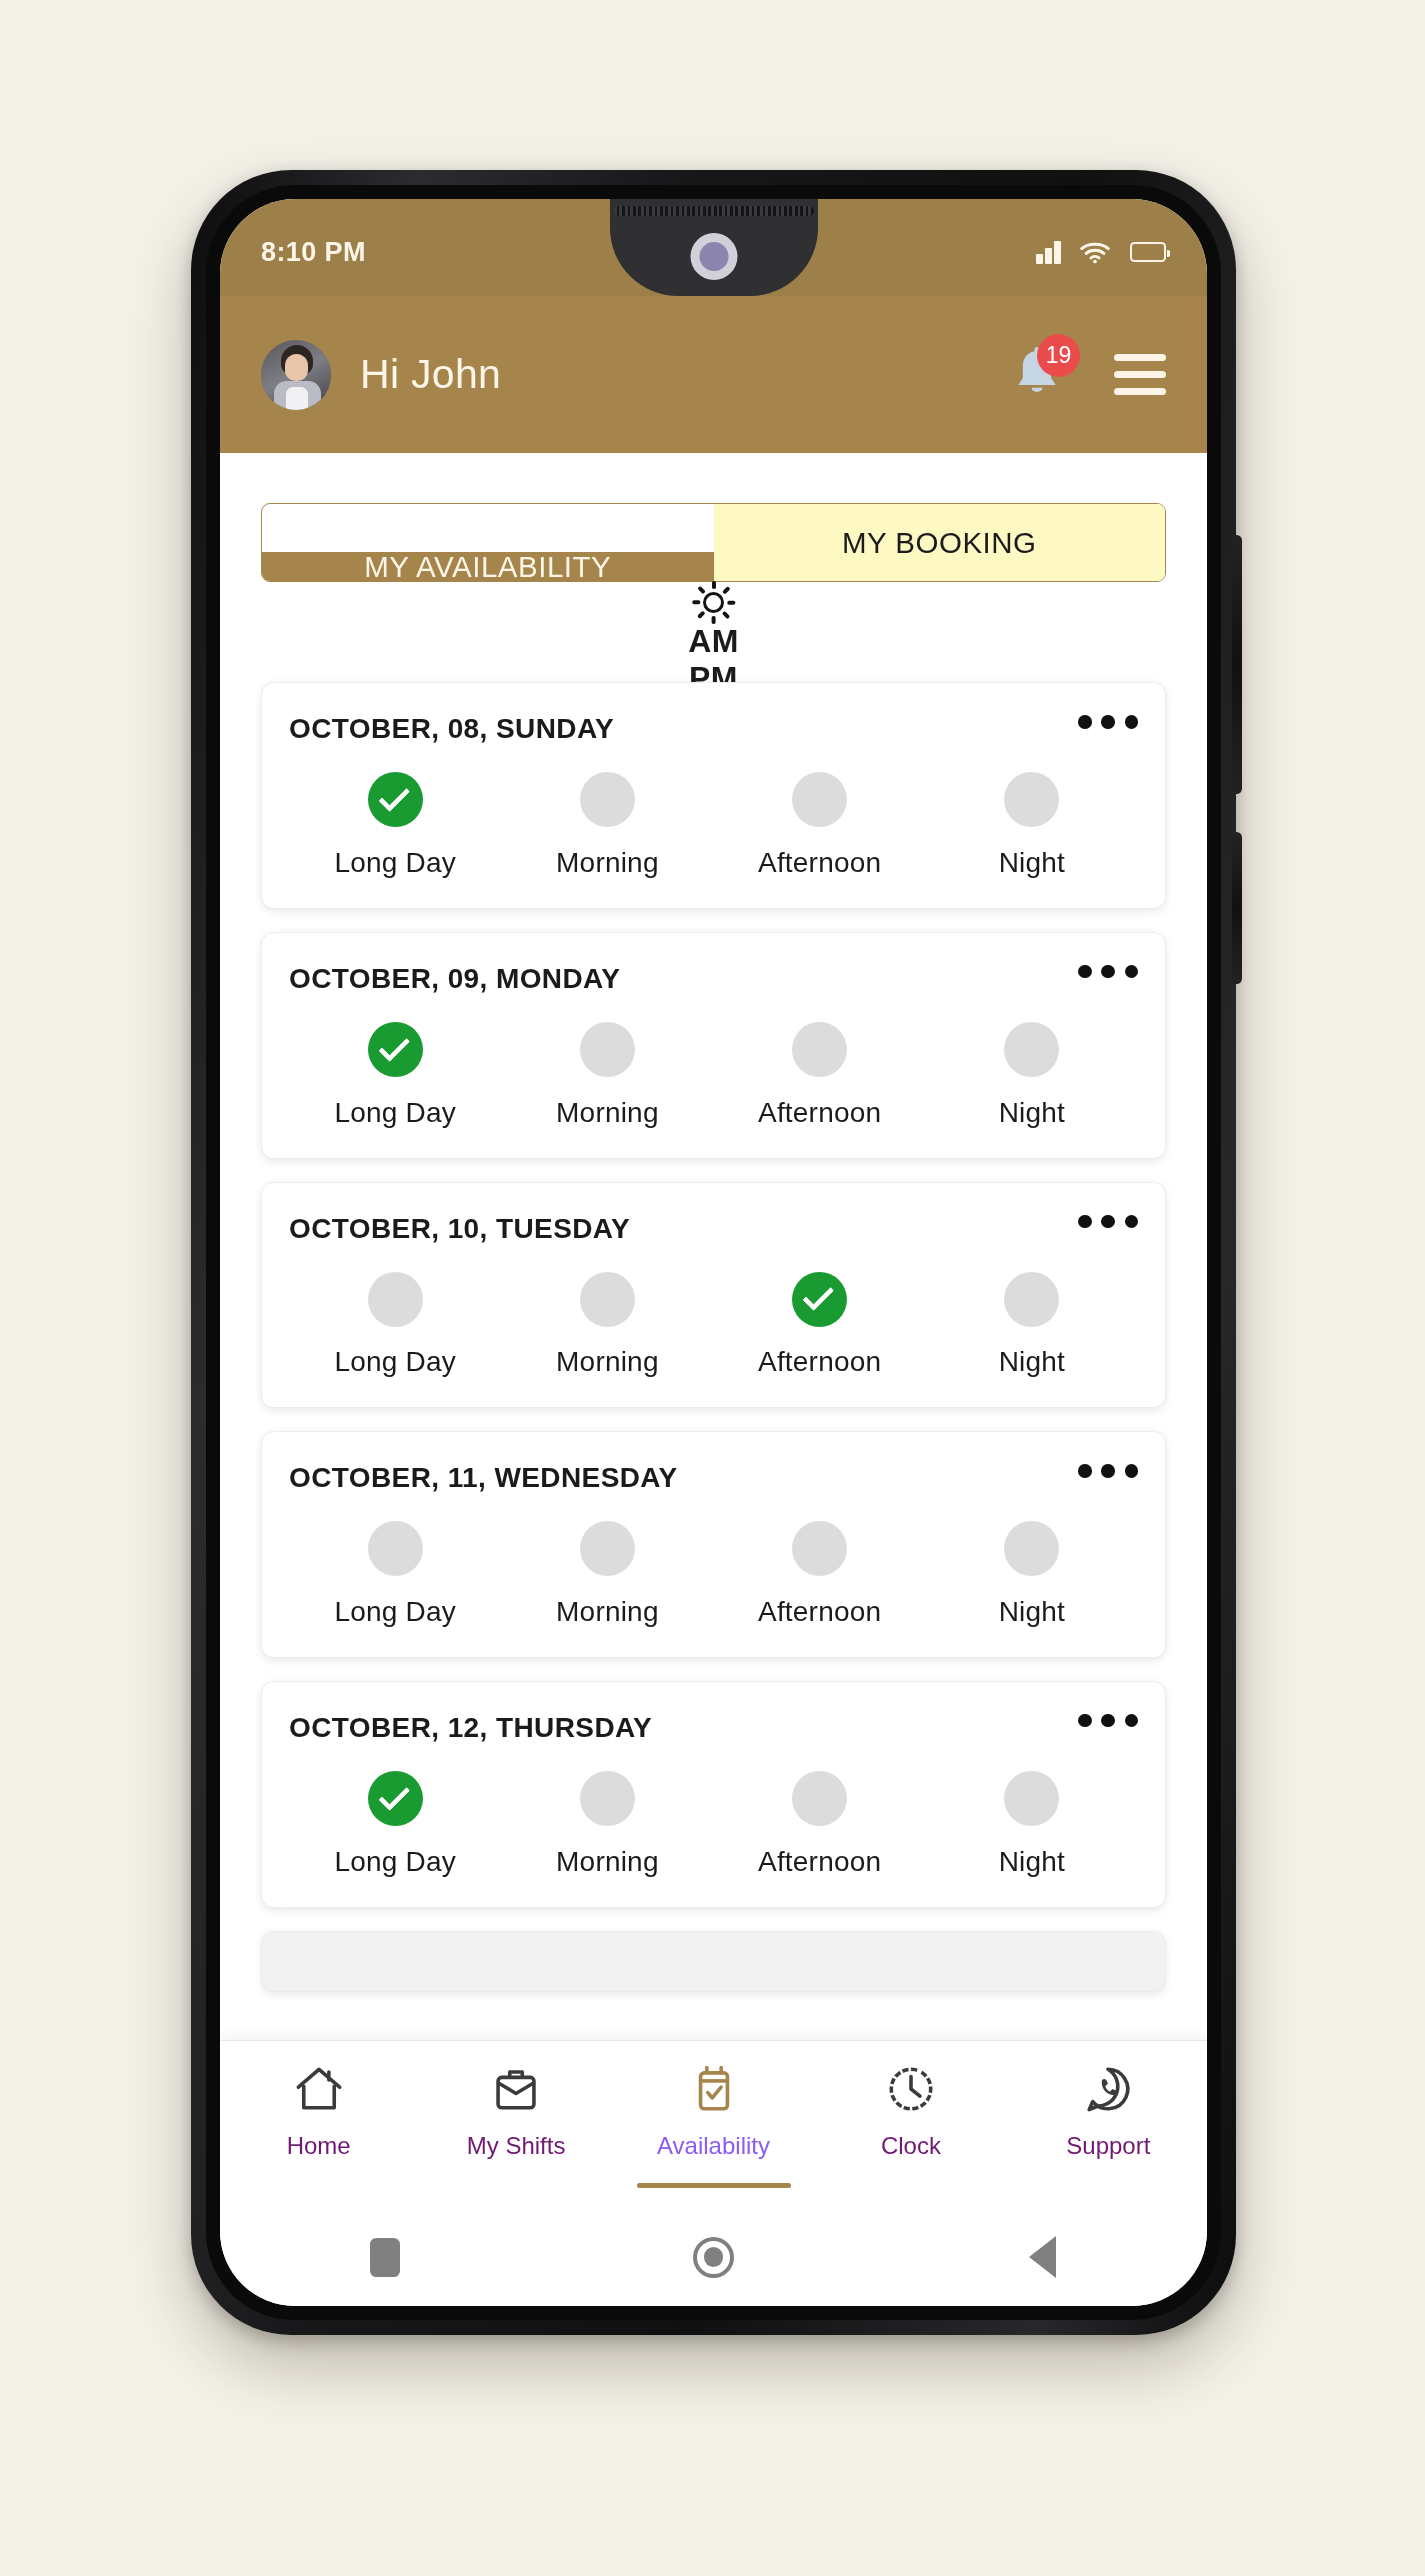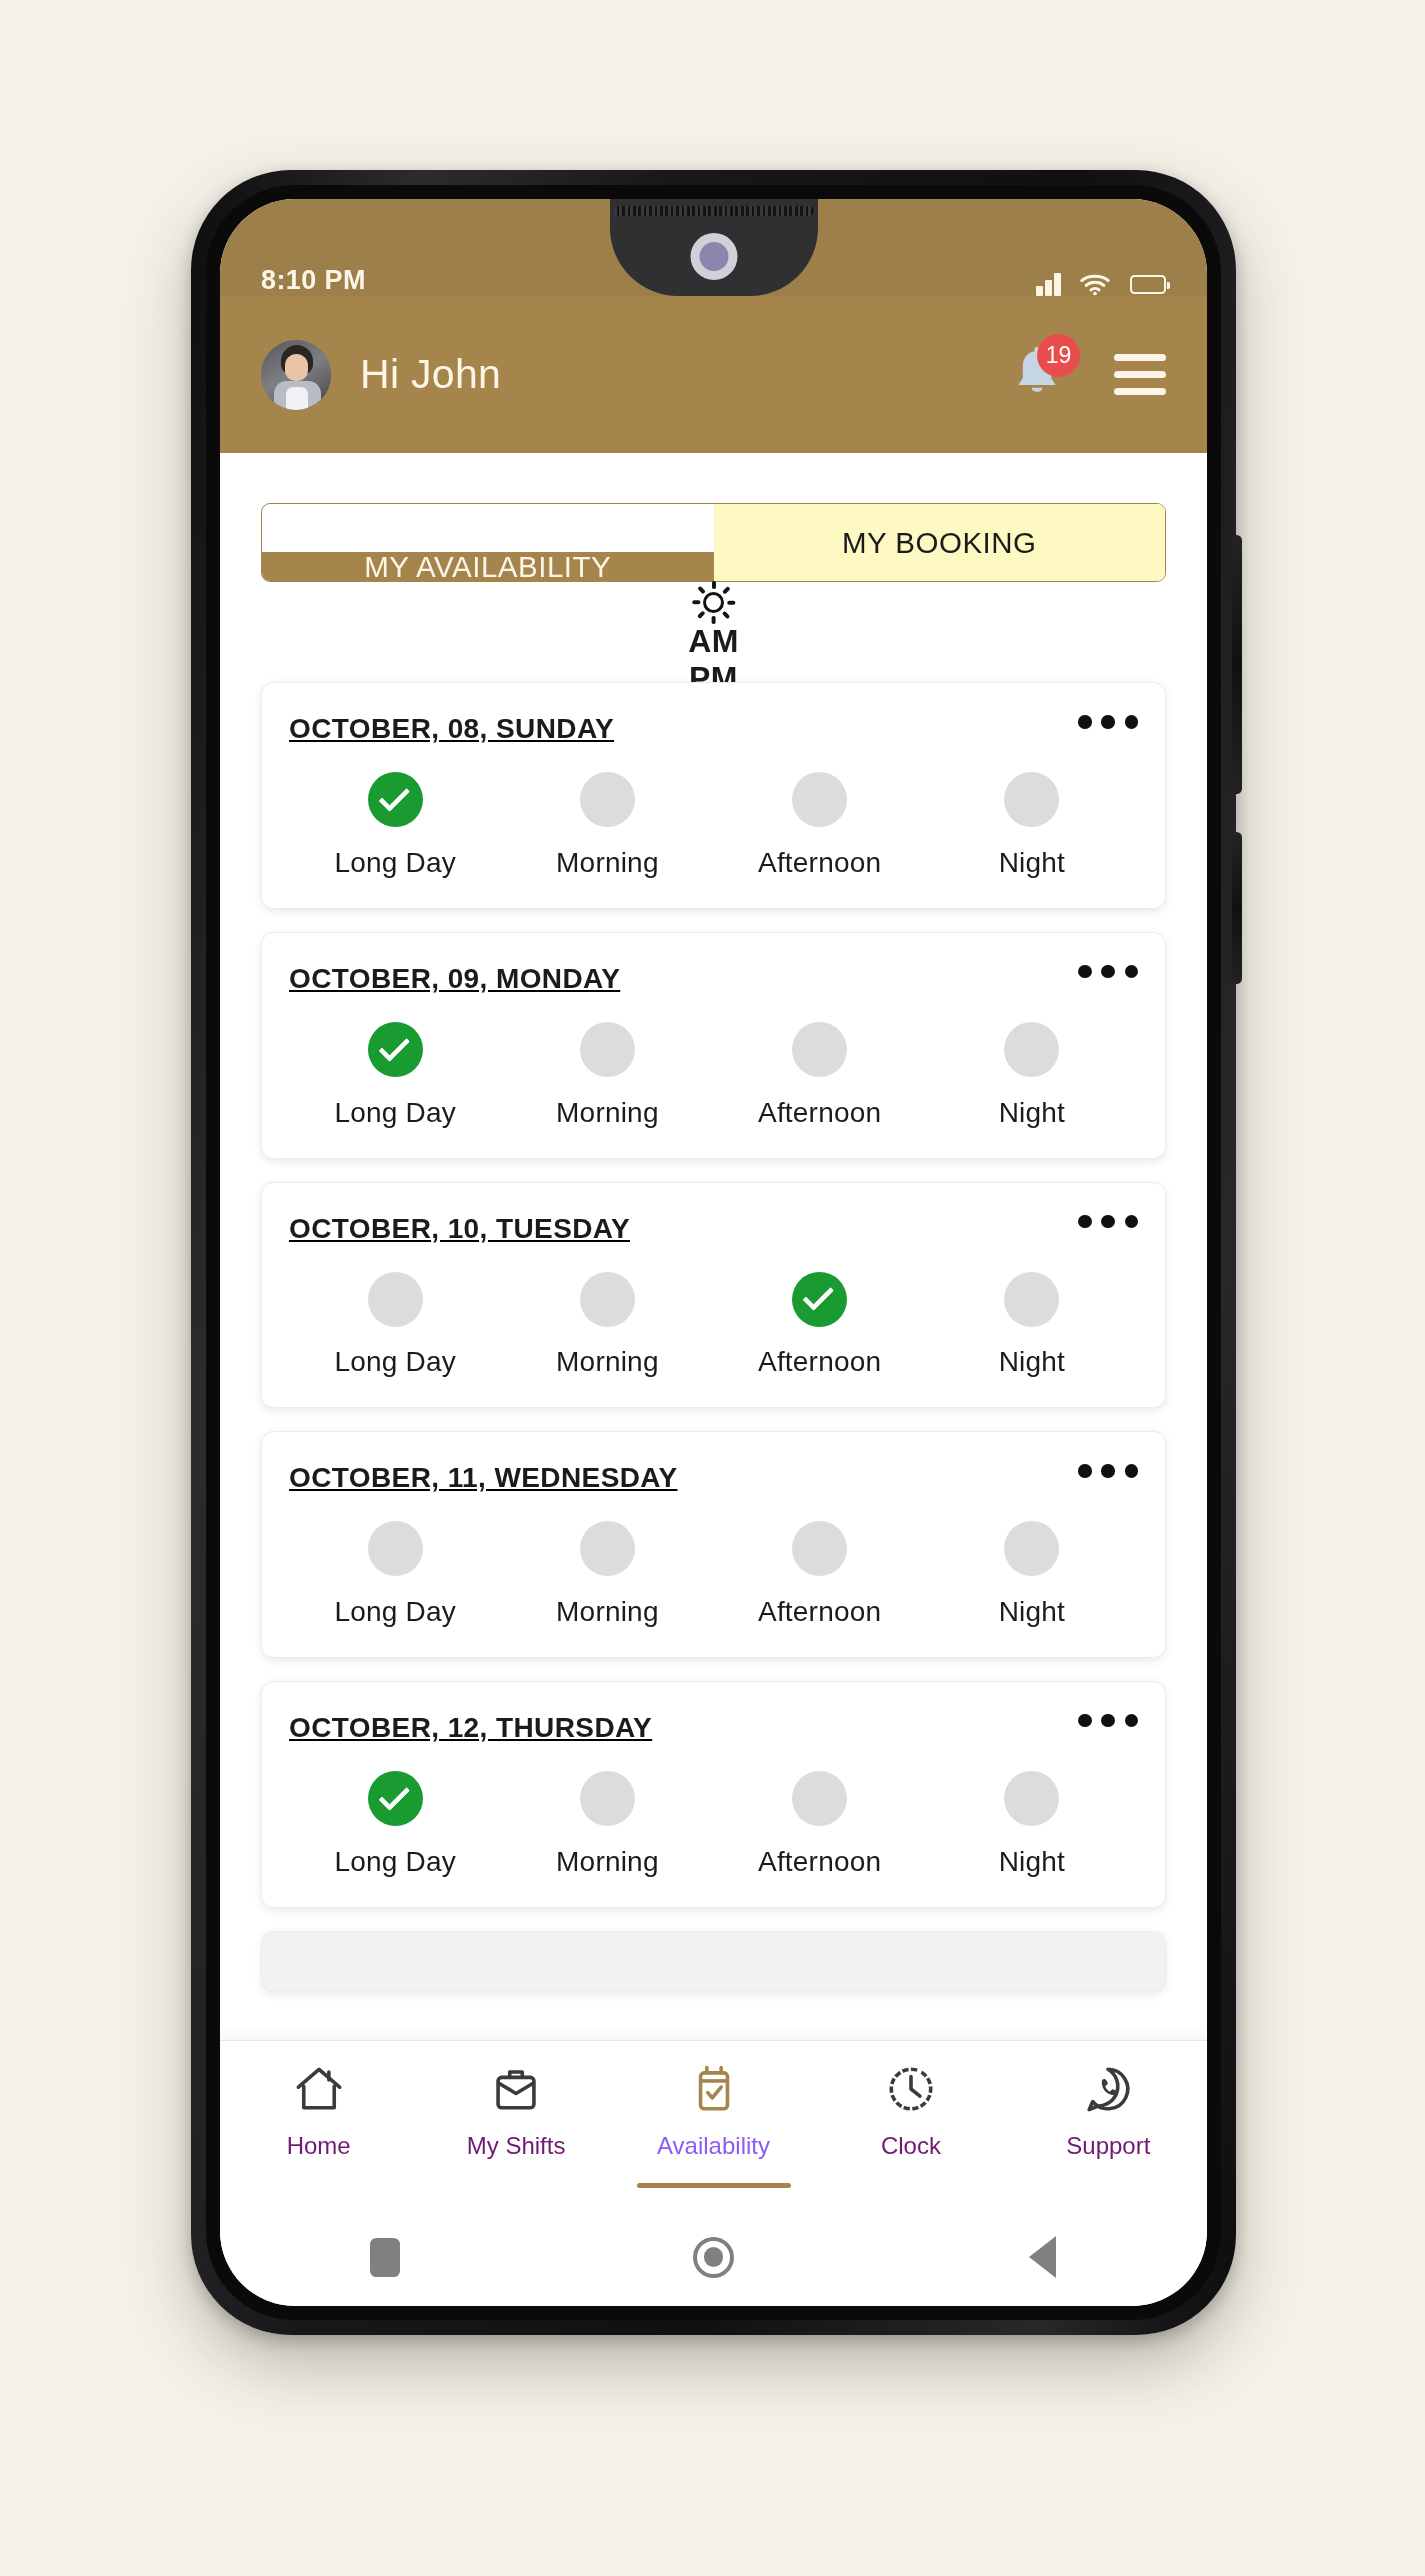--- a/index.html
+++ b/index.html
@@ -102,21 +102,21 @@
     background: #8c85ad;
     z-index: 33;
   }
 
   
   #status-bar {
     position: relative;
     height: 97px;
     background: #9d8049;
     display: flex;
-    align-items: flex-end;
+    align-items: center;
     padding: 0 41px;
     z-index: 20;
     gap: 8px;
   }
   #status-time {
     color: #fdf6e8;
     font-size: 27px;
     font-weight: 700;
     letter-spacing: 0.4px;
     margin-top: 9px;
@@ -281,21 +281,20 @@
     background: #ffffff;
     border: 1.3px solid #ececec;
     border-radius: 12.5px;
     box-shadow: 0 2.7px 8px rgba(0,0,0,.085);
     padding: 30px 27px 29px 27px;
     margin-bottom: 23px;
   }
   .day-head {
     display: flex;
     align-items: flex-start;
-    text-decoration: underline;
   }
   .day-title {
     font-size: 28px;
     font-weight: 700;
     color: #1b1b1b;
     letter-spacing: 0.4px;
   }
   .more-dots {
     margin-left: auto;
     display: flex;

